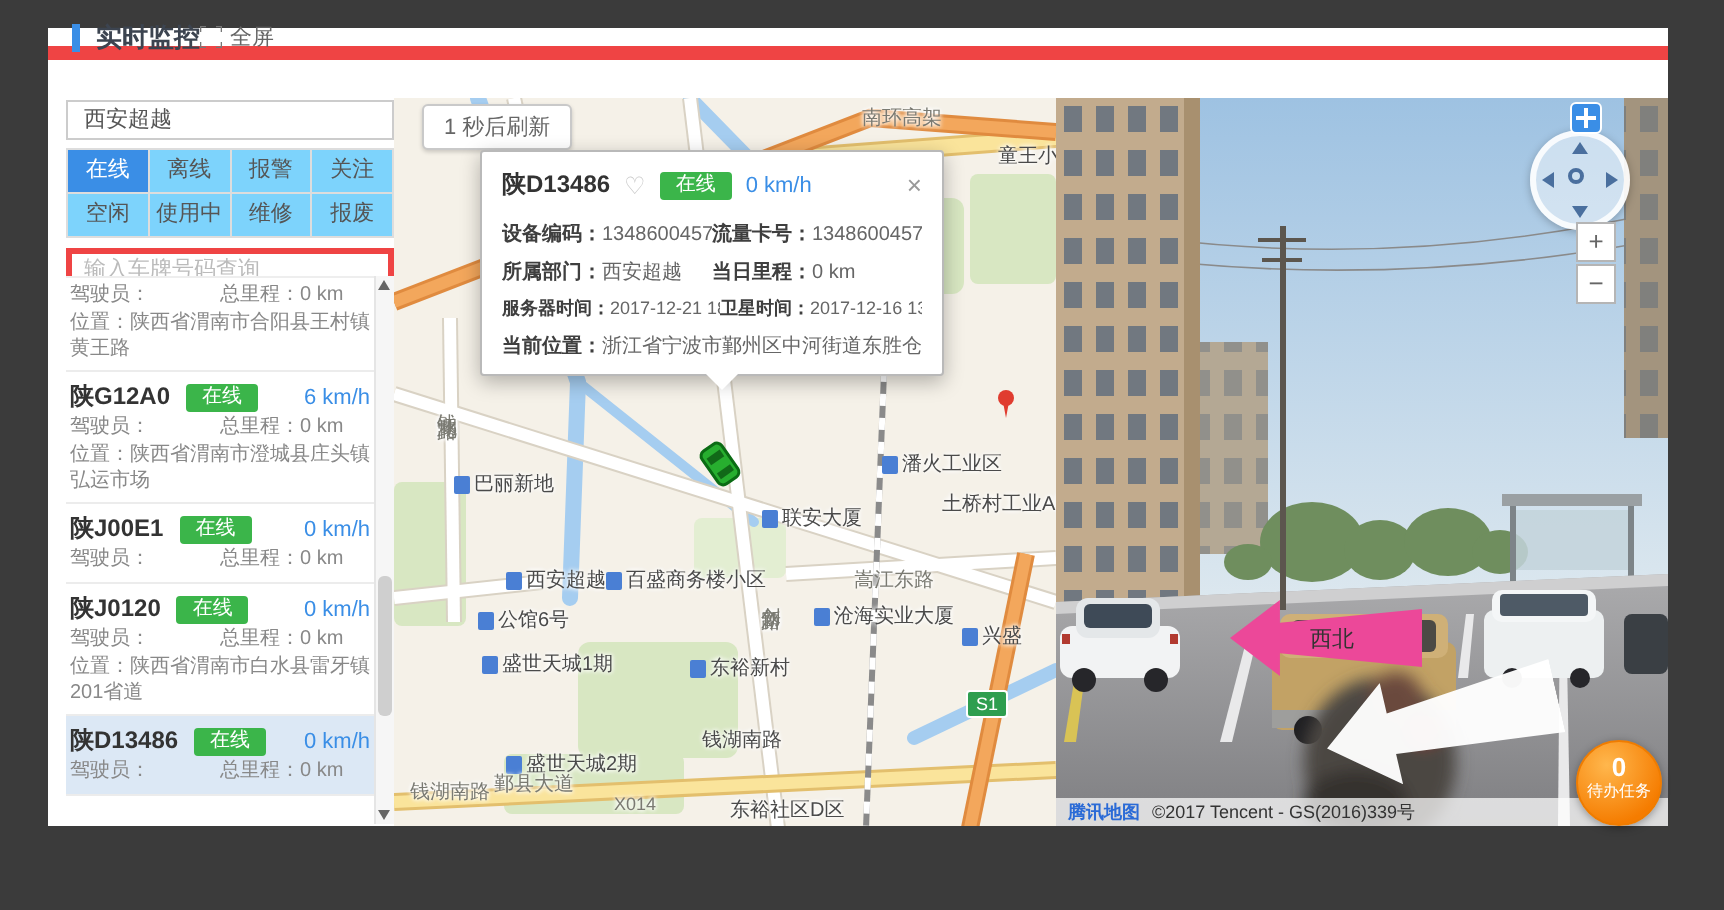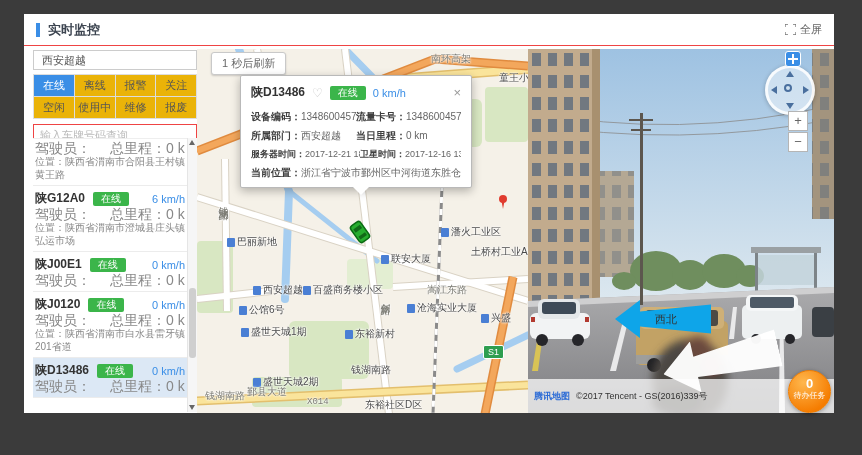--- a/index.html
+++ b/index.html
@@ -4,55 +4,55 @@
 <style>
   html,body{margin:0;padding:0;}
   body{
     width:862px;height:455px;position:relative;overflow:hidden;
     background:#3b3b3b;
     font-family:"Liberation Sans","DejaVu Sans",sans-serif;
     -webkit-font-smoothing:antialiased;
   }
   .window{position:absolute;left:24px;top:14px;width:810px;height:399px;background:#fff;}
   
-  .hdr{height:32px;border-bottom:1px solid #ef4444;display:flex;align-items:center;justify-content:space-between;padding:0 12px;box-sizing:border-box;}
+  .hdr{height:16px;border-bottom:7px solid #ef4444;display:flex;align-items:center;padding:0 12px;box-sizing:border-box;}
   .title{font-size:13px;font-weight:bold;color:#3c4450;border-left:4px solid #3a8ee6;padding-left:8px;line-height:14px;}
   .fsbtn{display:flex;align-items:center;gap:4px;font-size:11px;color:#666;cursor:pointer;}
   
   .content{position:absolute;left:0;top:35px;right:0;bottom:0;}
   
   .sidebar{position:absolute;left:9px;top:1px;width:164px;height:362px;overflow:hidden;}
   .orgsel{height:18px;line-height:18px;border:1px solid #ccc;background:#fff;font-size:11px;color:#555;padding:0 8px;margin-bottom:4px;}
   .tabs{display:grid;grid-template-columns:repeat(4,1fr);border-top:1px solid #ddd;border-left:1px solid #ddd;}
-  .tab{height:21px;line-height:21px;text-align:center;font-size:11px;color:#555;background:#eab308;border-right:1px solid #ddd;border-bottom:1px solid #ddd;cursor:pointer;white-space:nowrap;overflow:hidden;}
+  .tab{height:21px;line-height:21px;text-align:center;font-size:11px;color:#555;background:#7dd3fc;border-right:1px solid #ddd;border-bottom:1px solid #ddd;cursor:pointer;white-space:nowrap;overflow:hidden;}
   .tab.active{background:#3a8ee6;color:#fff;}
-  .srch{box-sizing:border-box;width:100%;height:22px;margin-top:5px;border:1px solid #ef4444;font-size:11px;padding:0 6px;color:#333;outline:none;font-family:inherit;}
+  .srch{box-sizing:border-box;width:100%;height:22px;margin-top:5px;border:3px solid #ef4444;font-size:11px;padding:0 6px;color:#333;outline:none;font-family:inherit;}
   .srch::placeholder{color:#bbb;}
   .vlist{position:absolute;left:0;top:88px;right:0;bottom:0;overflow:hidden;border-top:1px solid #eee;}
   .vitem{padding:4px 12px 4px 2px;border-bottom:1px solid #ececec;background:#fff;box-sizing:border-box;}
   .vitem.selected{background:#dce8f5;}
   .vitem.partial{padding-top:2px;}
   .vr1{display:flex;align-items:center;gap:8px;height:17px;}
   .plate{font-size:12px;font-weight:bold;color:#333;}
   .badge{background:#3bb54a;color:#fff;font-size:10px;line-height:14px;padding:0 8px;border-radius:2px;}
   .speed{margin-left:auto;color:#3a8ee6;font-size:11px;}
-  .vr2{display:flex;font-size:14px;color:#888;height:14px;line-height:14px;}
+  .vr2{display:flex;font-size:10px;color:#888;height:14px;line-height:14px;}
   .vr2 .half{width:50%;white-space:nowrap;overflow:hidden;}
   .vr3{font-size:10px;color:#888;line-height:13px;}
   .vscroll{position:absolute;right:0;top:88px;bottom:0;width:9px;background:#f6f6f6;border-left:1px solid #e5e5e5;}
   .sarr{position:absolute;left:1px;width:0;height:0;border-left:3.5px solid transparent;border-right:3.5px solid transparent;}
   .sarr.up{top:2px;border-bottom:5px solid #666;}
   .sarr.down{bottom:2px;border-top:5px solid #666;}
   .sthumb{position:absolute;left:1px;right:1px;top:150px;height:70px;background:#cfcfcf;border-radius:3px;}
   
   .map{position:absolute;left:173px;top:0;width:331px;height:364px;overflow:hidden;background:#f5f1e8;cursor:grab;}
   .map svg{position:absolute;left:0;top:0;}
   .ml{position:absolute;display:flex;align-items:center;gap:2px;font-size:10px;color:#4a4a4a;white-space:nowrap;text-shadow:0 0 2px #fff,0 0 2px #fff,0 0 3px #fff;z-index:3;}
   .ml em{font-style:normal;}
-  .ml.road em{color:#7a7a72;font-family:Liberation Mono, monospace;}
+  .ml.road em{color:#7a7a72;}
   .ml.vert em{writing-mode:vertical-rl;letter-spacing:1px;}
   .bico{width:8px;height:9px;background:#4a7fd4;border-radius:1px;box-shadow:inset 0 2px 0 rgba(255,255,255,.0);display:inline-block;}
   .wen em{background:#3f74d6;color:#fff;font-size:9px;width:12px;height:12px;line-height:12px;text-align:center;border-radius:2px;text-shadow:none;}
   .shield em{background:#2e9e4f;color:#fff;font-size:9px;padding:0 4px;line-height:12px;border-radius:2px;border:1px solid #fff;text-shadow:none;}
   .refresh{position:absolute;left:14px;top:3px;z-index:4;background:#fff;border:1px solid #c9c9c9;border-radius:3px;font-size:11px;color:#666;padding:3px 10px;box-shadow:0 1px 2px rgba(0,0,0,.18);}
   .map-attr{position:absolute;left:4px;bottom:-3px;z-index:4;display:flex;align-items:center;gap:4px;font-size:9px;color:#555;}
   .amap-logo{font-size:11px;font-weight:bold;color:#1d6fd0;background:rgba(255,255,255,.85);padding:0 2px;}
   
   .popup{position:absolute;left:43px;top:26px;width:230px;z-index:5;background:#fff;border:1px solid #b9b9b9;border-radius:2px;box-shadow:0 3px 10px rgba(0,0,0,.28);font-size:10px;color:#666;}
   .popup:after{content:"";position:absolute;left:112px;bottom:-8px;border:8px solid transparent;border-top-color:#fff;border-bottom:none;}
@@ -64,37 +64,37 @@
   .p-body{padding:0 10px 2px;}
   .p-row{display:flex;margin:5px 0;}
   .p-row .cell{flex:1;white-space:nowrap;overflow:hidden;}
   .p-row.times{font-size:9px;}
   .p-k{color:#3f3f3f;font-weight:bold;}
   .p-btns{display:flex;justify-content:space-between;padding:7px 10px 10px;}
   .p-btn{width:48px;text-align:center;border:1px solid #ccc;border-radius:3px;background:#fff;font-size:10px;color:#555;padding:3px 0;cursor:pointer;}
   .p-btn.active{border-color:#3a8ee6;color:#3a8ee6;}
   
   .street{position:absolute;left:504px;top:0;width:306px;height:364px;overflow:hidden;background:#9fc0de;cursor:grab;}
-  .sv-arrow1{position:absolute;left:87px;top:251px;width:96px;height:38px;background:#0ea5e9;clip-path:polygon(0 50%,26% 0,26% 30%,100% 12%,100% 88%,26% 70%,26% 100%);z-index:4;}
+  .sv-arrow1{position:absolute;left:87px;top:251px;width:96px;height:38px;background:#ec4899;clip-path:polygon(0 50%,26% 0,26% 30%,100% 12%,100% 88%,26% 70%,26% 100%);z-index:4;}
   .sv-arrow1 span{position:absolute;left:40px;top:12px;font-size:11px;color:#333;}
   .sv-arrow2{position:absolute;left:134px;top:286px;width:118px;height:52px;background:#fff;opacity:.96;clip-path:polygon(0 50%,28% 0,28% 30%,100% 14%,100% 86%,28% 70%,28% 100%);transform:rotate(-13deg);z-index:3;}
   .compass{position:absolute;right:19px;top:16px;width:44px;height:44px;border-radius:50%;background:rgba(255,255,255,.45);border:3px solid rgba(255,255,255,.85);box-shadow:0 1px 4px rgba(0,0,0,.25);z-index:5;}
   .c-c{position:absolute;left:16px;top:16px;width:8px;height:8px;border:2px solid #4a6f9e;border-radius:50%;box-sizing:border-box;}
   .c-a{position:absolute;width:0;height:0;border:4px solid transparent;}
   .c-a.up{left:18px;top:3px;border-bottom:6px solid #4a6f9e;border-top:none;}
   .c-a.dn{left:18px;bottom:3px;border-top:6px solid #4a6f9e;border-bottom:none;}
   .c-a.lf{left:3px;top:18px;border-right:6px solid #4a6f9e;border-left:none;}
   .c-a.rt{right:3px;top:18px;border-left:6px solid #4a6f9e;border-right:none;}
   .c-top{position:absolute;right:33px;top:2px;width:14px;height:14px;background:#3a8ee6;border:1px solid #fff;border-radius:3px;z-index:6;}
   .c-top:before{content:"";position:absolute;left:6px;top:2px;width:2px;height:10px;background:#fff;}
   .c-top:after{content:"";position:absolute;left:2px;top:6px;width:10px;height:2px;background:#fff;}
   .sv-zoom{position:absolute;right:26px;width:20px;height:20px;background:#fff;border:1px solid #b5b5b5;font-size:13px;color:#666;text-align:center;line-height:18px;z-index:5;cursor:pointer;box-sizing:border-box;}
   .sv-zoom.zin{top:62px;}
   .sv-zoom.zout{top:83px;}
-  .sv-attr{position:absolute;left:0;right:0;bottom:0;height:14px;background:rgba(255,255,255,.72);display:flex;align-items:center;gap:6px;padding:10px 6px;font-size:9px;color:#333;z-index:5;}
+  .sv-attr{position:absolute;left:0;right:0;bottom:0;height:14px;background:rgba(255,255,255,.72);display:flex;align-items:center;gap:6px;padding:0 6px;font-size:9px;color:#333;z-index:5;}
   .tencent-logo{color:#2b6bd6;font-weight:bold;}
   
   .tasks{position:absolute;right:3px;bottom:0;width:43px;height:43px;border-radius:50%;z-index:9;cursor:pointer;text-align:center;color:#fff;
     background:radial-gradient(circle at 35% 28%,#ffb74d,#f57c00 75%);border:1px solid #ef7c00;box-shadow:0 1px 4px rgba(0,0,0,.35);box-sizing:border-box;}
   .t-count{font-size:13px;font-weight:bold;margin-top:6px;line-height:14px;}
   .t-label{font-size:8px;line-height:10px;}
 </style>
 </head>
 <body>
 

